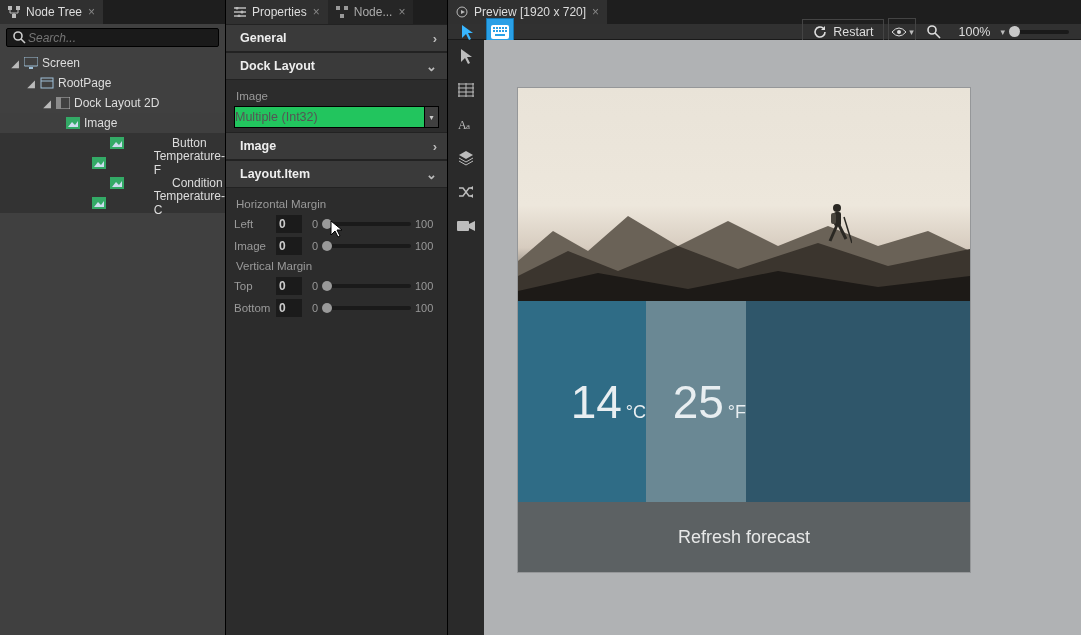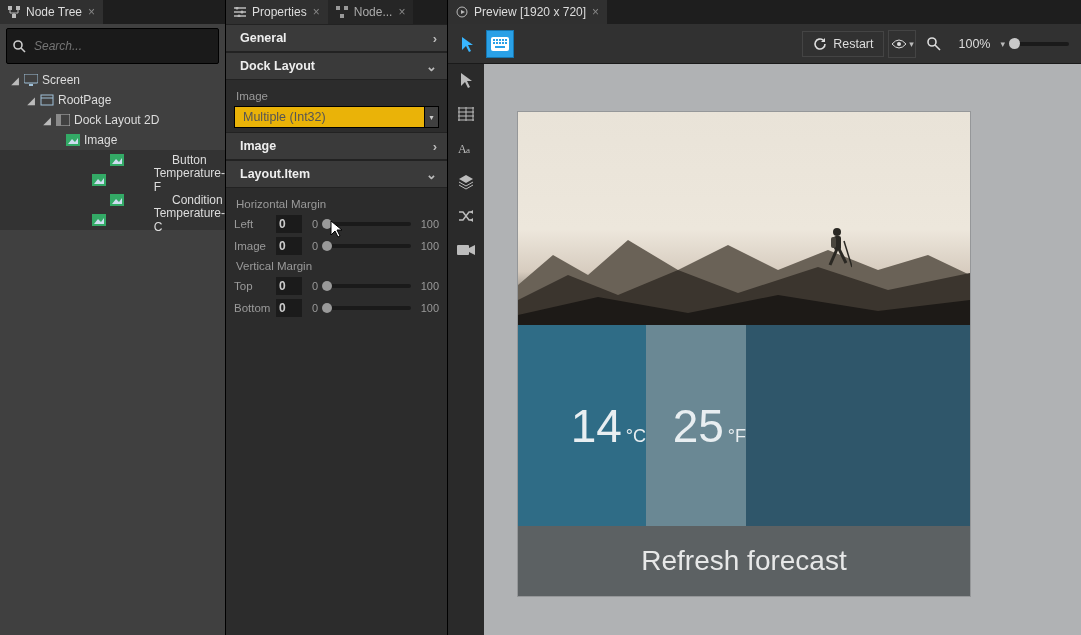--- a/index.html
+++ b/index.html
@@ -7,21 +7,21 @@
   body { display: flex; }
 
   
   .panel-tree { width: 226px; background: #404040; display: flex; flex-direction: column; border-right: 1px solid #000; }
   .tab-bar   { height: 24px; background: #1e1e1e; display: flex; align-items: center; }
   .tab       { height: 24px; display: flex; align-items: center; gap: 6px; padding: 0 8px; background: #303030; color: #ddd; font-size: 12px; }
   .tab .x    { color: #888; font-size: 12px; }
   .tab.inactive { background: #262626; color: #aaa; }
   .tab .ico  { width: 12px; height: 12px; display: inline-flex; align-items: center; justify-content: center; }
 
-  .search-row { height: 36px; display: flex; align-items: center; background: #1a1a1a; border: 1px solid #000; margin: 4px 6px; border-radius: 2px; padding: 0 6px; gap: 8px; }
+  .search-row { height: 19px; display: flex; align-items: center; background: #1a1a1a; border: 1px solid #000; margin: 4px 6px; border-radius: 2px; padding: 0 6px; gap: 2px; }
   .search-row svg { flex: 0 0 auto; }
   .search-row input { flex: 1; background: transparent; border: none; color: #ccc; font-style: italic; font-size: 12px; outline: none; }
 
   .tree { padding: 2px 0; font-size: 12px; }
   .tree-row { height: 20px; display: flex; align-items: center; gap: 4px; padding-left: 4px; }
   .tree-row.selected { background: #3f3f3f; }
   .tree-row.subsel   { background: #333; gap: 48px; }
   .arrow { width: 10px; display: inline-flex; justify-content: center; color: #bbb; font-size: 10px; }
   .node-ico { width: 14px; height: 14px; display: inline-flex; align-items: center; justify-content: center; }
   .node-lbl { color: #ddd; }
@@ -30,38 +30,38 @@
   
   .ind { display: inline-block; }
 
   
   .panel-props { width: 222px; background: #2c2c2c; display: flex; flex-direction: column; border-right: 1px solid #000; }
   .section-head { height: 28px; display: flex; align-items: center; justify-content: space-between; padding: 0 10px 0 14px; background: #3a3a3a; border-top: 1px solid #222; border-bottom: 1px solid #222; font-weight: 600; color: #eee; font-size: 12.5px; }
   .section-head .chev { color: #bbb; font-size: 13px; }
   .prop-body { padding: 6px 8px 4px 8px; background: #2c2c2c; }
   .field-lbl { font-size: 11.5px; color: #9a9a9a; margin: 4px 0 4px 2px; }
   .dd { display:flex; height:22px; }
-  .dd-main { flex:1; background:#eab308; color:#555; font-size:12.5px; display:flex; align-items:center; padding:0 8px; border:1px solid #000;text-align:right; }
+  .dd-main { flex:1; background:#22c55e; color:#555; font-size:12.5px; display:flex; align-items:center; padding:0 0; border:1px solid #000;text-align:right; }
   .dd-btn  { width:14px; background:#404040; border:1px solid #000; border-left:none; display:flex; align-items:center; justify-content:center; font-size:8px; color:#ccc; }
 
   .slider-row { display:flex; align-items:center; height:20px; gap:4px; margin-bottom:2px; }
   .slider-row .lbl  { width:38px; text-align:left; color:#9a9a9a; font-size:11.5px; }
   .slider-row .valbox { width:26px; background:#1b1b1b; color:#ccc; font-weight:600; font-size:12px; text-align:left; padding-left:3px; height:18px; line-height:18px; }
   .slider-row .minv { color:#999; font-size:11px; width:12px; text-align:right; }
   .slider-row .track{ flex:1; height:4px; background:#1a1a1a; border-radius:2px; position:relative; }
   .slider-row .thumb{ position:absolute; left:0; top:-3px; width:10px; height:10px; border-radius:50%; background:#9a9a9a; }
-  .slider-row .maxv { color:#999; font-size:11px; width:24px; text-align:right; }
+  .slider-row .maxv { color:#999; font-size:11px; width:24px; }
 
   
   .cursor { position:absolute; left:8px; top:-2px; pointer-events:none; }
 
   
   .panel-preview { flex:1; background:#7f1d1d; display:flex; flex-direction:column; }
   .preview-top   { height:24px; background:#1e1e1e; display:flex; align-items:center; }
-  .toolbar { height:40px; background:#313131; display:flex; align-items:center; padding:0 6px; gap:4px; border-bottom:1px solid #1a1a1a;}
+  .toolbar { height:16px; background:#313131; display:flex; align-items:center; padding:0 6px; gap:4px; border-bottom:1px solid #1a1a1a;}
   .tool-btn { width:28px; height:28px; display:flex; align-items:center; justify-content:center; border:1px solid transparent; }
   .tool-btn.active { background:#2aa0e6; border-color:#1576b0; }
   .tool-btn svg { }
   .spacer { flex:1; }
   .restart { display:flex; align-items:center; gap:6px; padding:0 10px; height:26px; border:1px solid #444; color:#ddd; font-size:12.5px; }
   .zoom   { color:#ddd; font-size:12.5px; margin:0 6px; }
   .zoom-slider { width:60px; height:4px; background:#1a1a1a; border-radius:2px; position:relative; margin-right:6px;}
   .zoom-slider .zthumb{ position:absolute; left:0; top:-4px; width:11px; height:11px; border-radius:50%; background:#c8c8c8;}
 
   .preview-body { flex:1; display:flex; }
@@ -79,21 +79,21 @@
   .tiles { flex:1; display:flex; min-height:200px;}
   .tile  { display:flex; flex-direction:column; align-items:flex-end; justify-content:center; color:#e8eef1; }
   .tile.c { flex:0 0 128px; background:#2f6c86; }
   .tile.m { flex:1; background:#2b4f60; }
   .tile.f { flex:0 0 100px; background:#6a8894; }
   .big   { font-size:46px; font-weight:300; line-height:1; }
   .unit  { font-size:18px; font-weight:300; margin-left:2px; }
   .pair  { display:flex; align-items:baseline; gap:2px;}
   .cond  { font-size:26px; font-weight:400; }
   .wind  { display:flex; align-items:center; gap:8px; font-size:18px; margin-top:8px; color:#d4dde1;}
-  .footer-btn { height:70px; background:#5c6163; display:flex; align-items:center; justify-content:center; font-size:28px; color:#e7e8e8; font-weight:300;}
+  .footer-btn { height:70px; background:#5c6163; display:flex; align-items:center; justify-content:center; font-size:18px; color:#e7e8e8; font-weight:300;}
 
 </style>
 </head>
 <body>
 
 <div class="panel-tree">
   <div class="tab-bar">
     <div class="tab">
       <span class="ico">
         <svg width="12" height="12" viewBox="0 0 12 12">

